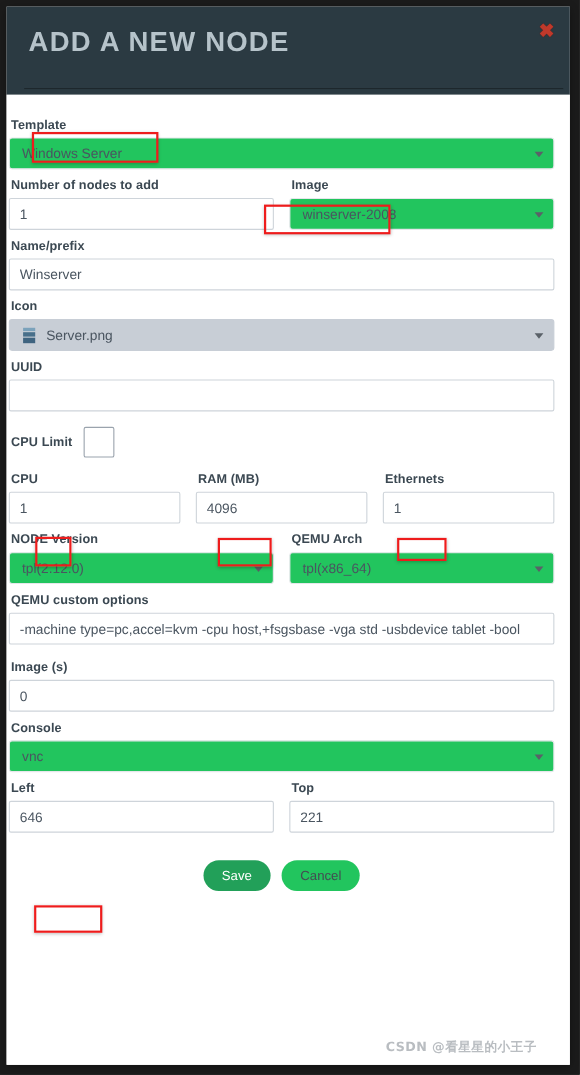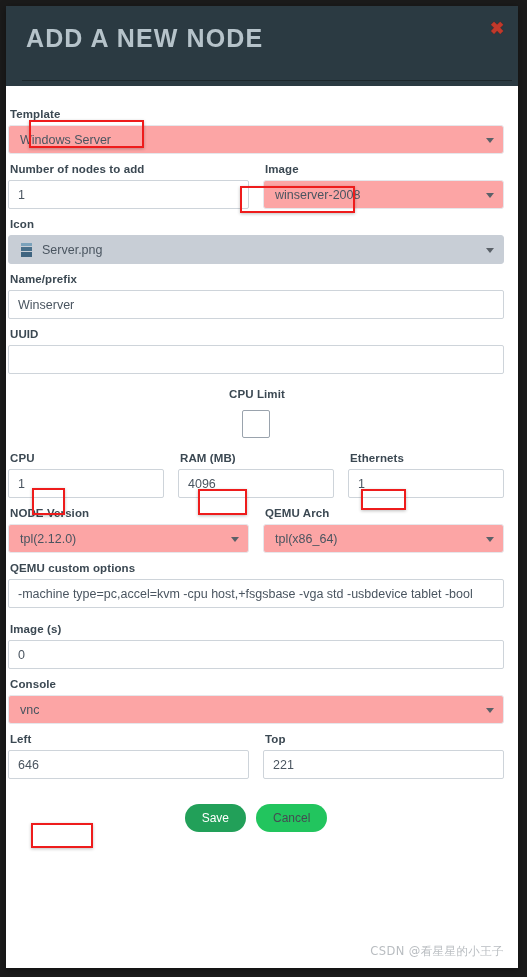--- a/index.html
+++ b/index.html
@@ -90,21 +90,21 @@
     border: 1px solid #ced4da;
     border-radius: 2px;
     outline: none;
     font-family: "Liberation Sans", sans-serif;
   }
 
   .sel {
     position: relative;
     width: 100%;
     height: 29px;
-    background: #fca5a5;
+    background: #22c55e;
     border: 1px solid #e6e7eb;
     border-radius: 3px;
     display: flex;
     align-items: center;
     padding: 0 22px 0 11px;
     font-size: 12.5px;
     color: #4a5560;
     cursor: pointer;
     user-select: none;
     white-space: nowrap;
@@ -137,21 +137,20 @@
   .srv-icon .top  { left: 1px; top: 0;  width: 11px; height: 3px; background:#7ba2bb; }
   .srv-icon .mid  { left: 1px; top: 4px; width: 11px; height: 4px; background:#486f8a; }
   .srv-icon .bot  { left: 1px; top: 9px; width: 11px; height: 5px; background:#3f6480; }
 
   
   .cpu-limit-row {
     display: flex;
     align-items: center;
     gap: 10px;
     margin: 14px 0 14px 0;
-    flex-direction: column;
   }
   .cpu-limit-row .lbl { margin: 0 0 0 2px; }
   .chk-box {
     width: 28px; height: 28px;
     border: 1px solid #9aa3ad;
     border-radius: 2px;
     background: #fff;
     cursor: pointer;
   }
 
@@ -177,26 +176,27 @@
     font-size: 12px;
     padding: 7px 17px;
     cursor: pointer;
     font-family: "Liberation Sans", sans-serif;
   }
   .btn-save { background: #22a059; color: #fff; }
   .btn-cancel { background: #22c55e; color: #444b52; }
 
   .watermark {
     position: absolute;
-    right: 14px; bottom: 9px;
+    right: 30px; bottom: 9px;
     font-size: 11.5px;
     color: #b9bdc1;
     letter-spacing: .4px;
     white-space: nowrap;
     font-family: "DejaVu Sans", sans-serif;
+    font-weight: bold;
   }
   .spacer-sm { height: 6px; }
 </style>
 </head>
 <body>
 
 <div id="app">
 
   <div class="modal">
 
@@ -221,41 +221,41 @@
           <label class="lbl">Number of nodes to add</label>
           <input class="txt" type="text" value="1" style="">
         </div>
         <div class="field">
           <label class="lbl">Image</label>
           <div class="sel">
             <span class="sel-txt">winserver-2008</span>
             <span class="caret"></span>
           </div>
         </div>
+      </div>
+
+      <div class="field">
+        <label class="lbl">Name/prefix</label>
+        <input class="txt" type="text" value="Winserver" style="">
       </div>
 
       <div class="field">
         <label class="lbl">Icon</label>
         <div class="sel dark">
           <span class="srv-icon">
             <i class="top"></i>
               <i class="mid"></i>
               <i class="bot"></i>
           </span>
           <span class="sel-txt">Server.png</span>
           <span class="caret"></span>
         </div>
       </div>
 
       <div class="field">
-        <label class="lbl">Name/prefix</label>
-        <input class="txt" type="text" value="Winserver" style="">
-      </div>
-
-      <div class="field">
         <label class="lbl">UUID</label>
         <input class="txt" type="text" value="" style="">
       </div>
 
       <div class="cpu-limit-row">
         <label class="lbl">CPU Limit</label>
         <div class="chk-box"></div>
       </div>
 
       <div class="row">

